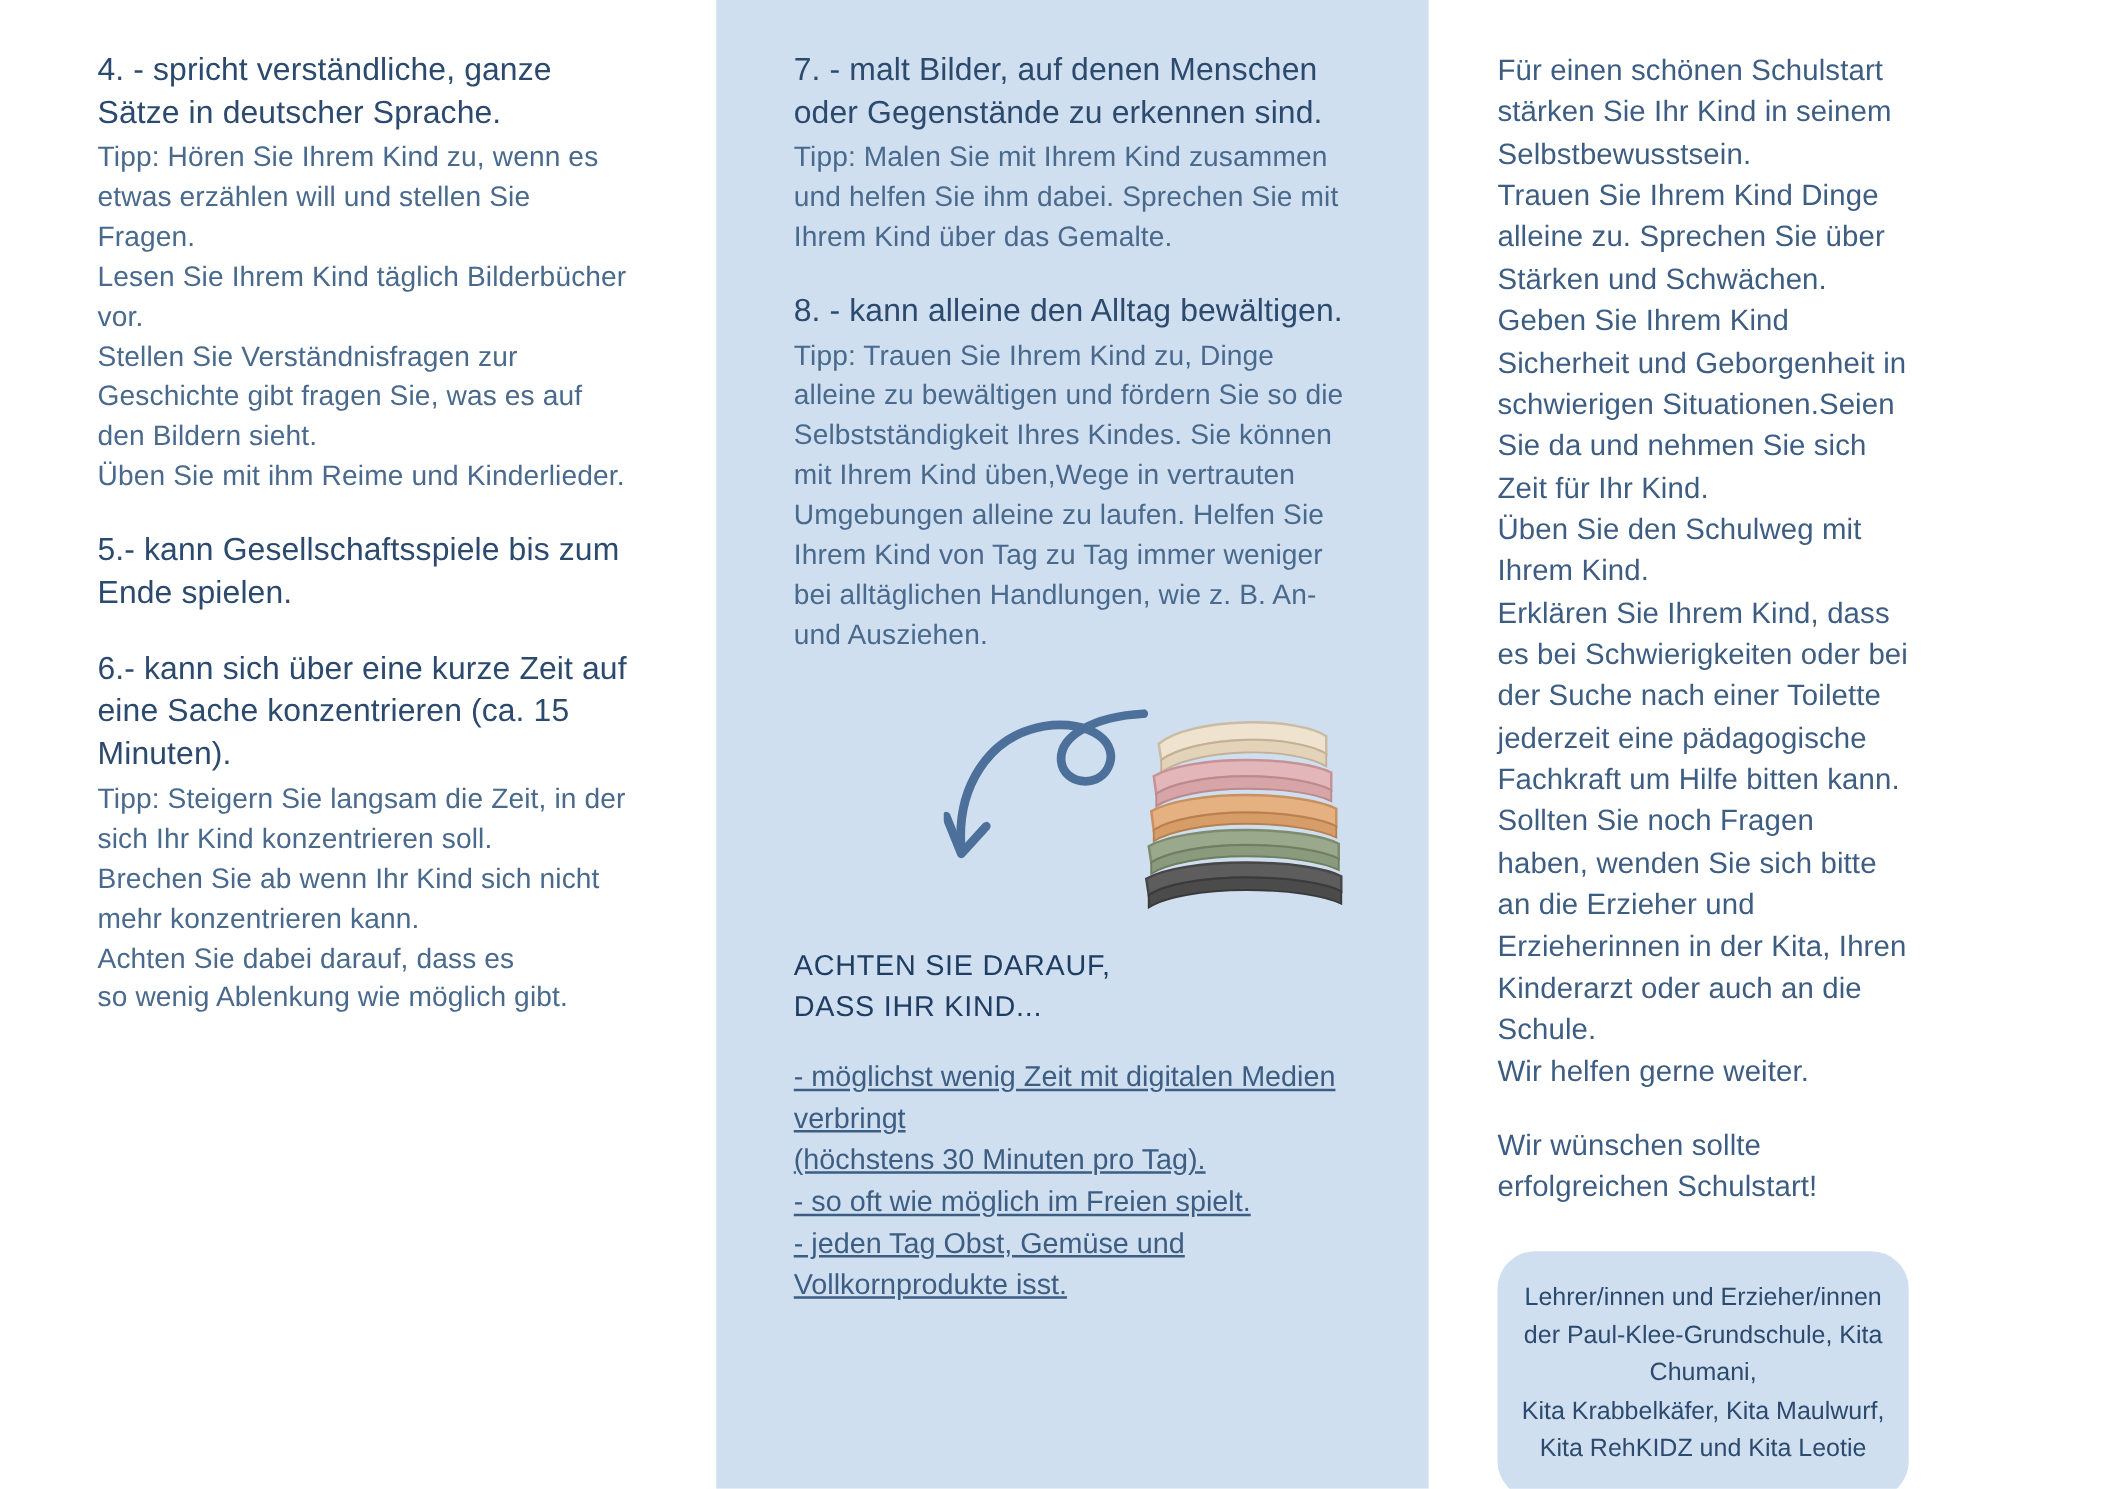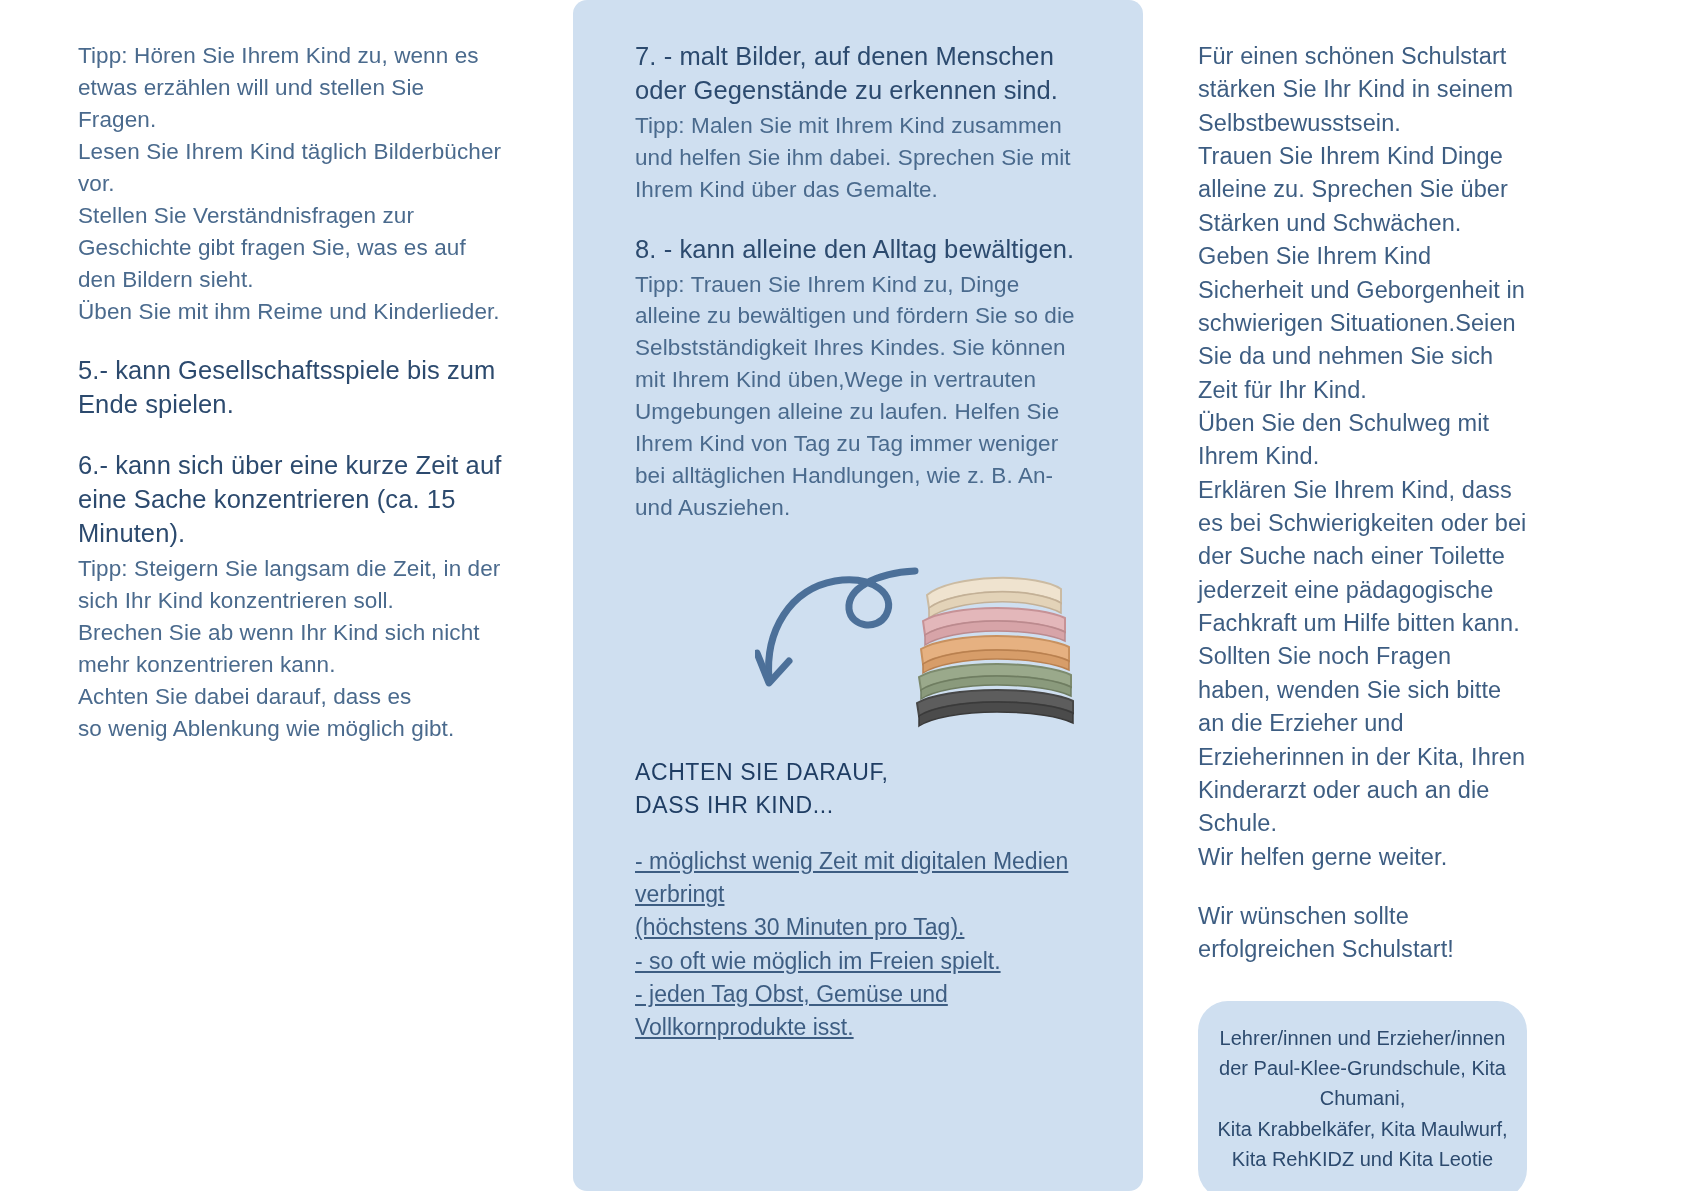--- a/index.html
+++ b/index.html
@@ -29,21 +29,20 @@
   }
   .col-left {
     width: 573px;
     padding: 40px 70px 0 78px;
     background: #ffffff;
   }
   .col-mid {
     width: 570px;
     padding: 40px 62px 0 62px;
     background: #cfdff0;
-    border-radius: 14px;
   }
   .col-right {
     width: 444px;
     padding: 40px 60px 0 55px;
     background: #ffffff;
   }
 
   
   .heading {
     font-size: 25.5px;
@@ -134,20 +133,21 @@
   }
 </style>
 </head>
 <body>
 
 <div class="page">
 
   <div class="col col-left">
 
     <div class="block">
+      <p class="heading">4. - spricht verständliche, ganze Sätze in deutscher Sprache.</p>
       <p class="body-text">Tipp: Hören Sie Ihrem Kind zu, wenn es etwas erzählen will und stellen Sie Fragen.
 Lesen Sie Ihrem Kind täglich Bilderbücher vor.
 Stellen Sie Verständnisfragen zur Geschichte gibt fragen Sie, was es auf den Bildern sieht.
 Üben Sie mit ihm Reime und Kinderlieder.</p>
     </div>
 
     <div class="block">
       <p class="heading">5.- kann Gesellschaftsspiele bis zum Ende spielen.</p>
     </div>
 

